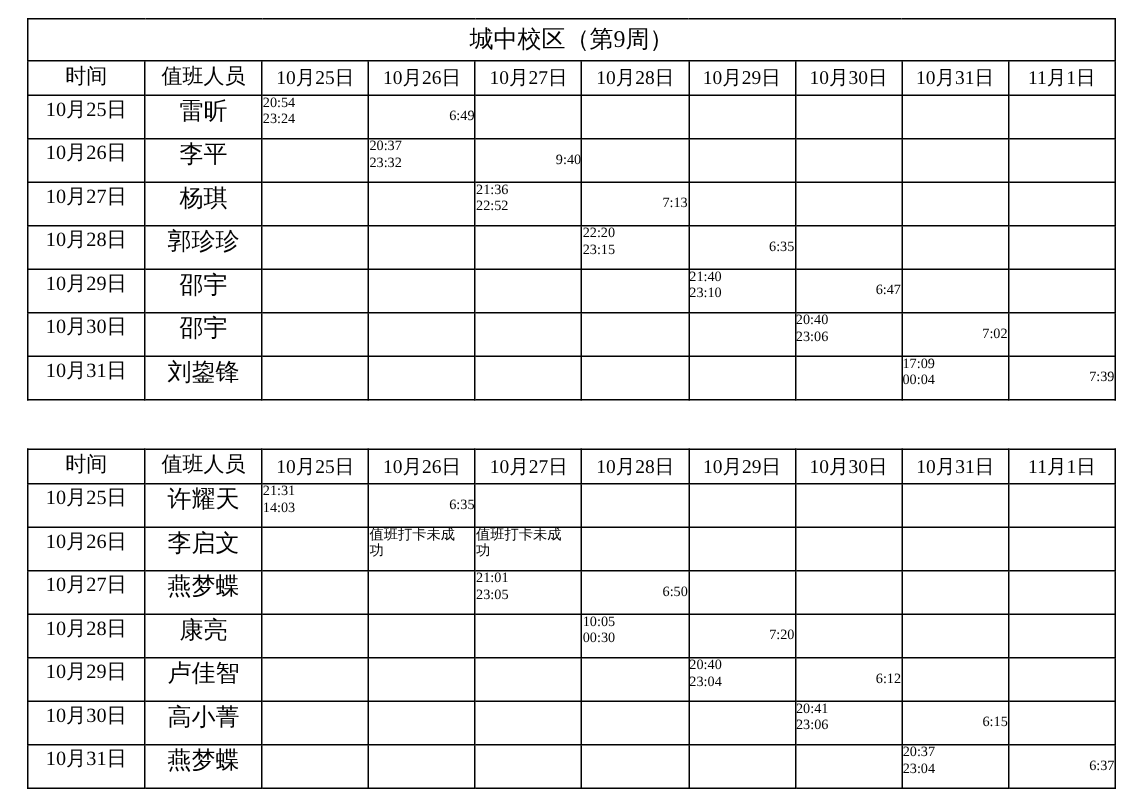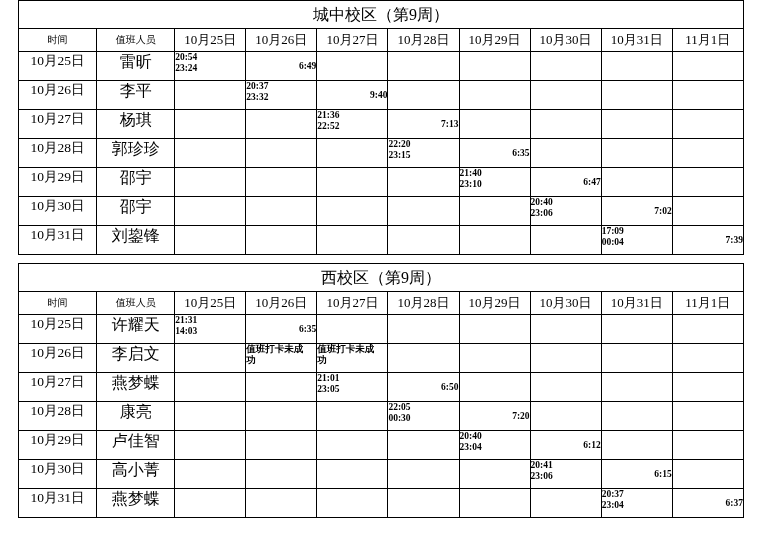--- a/index.html
+++ b/index.html
@@ -15,21 +15,21 @@
     overflow: hidden;
   }
   .page {
     position: relative;
     width: 762px;
     height: 538px;
     box-sizing: border-box;
   }
   .section {
     width: 726px;
-    margin: 0 auto;
+    margin: 12px auto;
   }
   .title-row {
     border-left: 1px solid #000;
     border-right: 1px solid #000;
     border-top: 1px solid #000;
     border-bottom: 1px solid #000;
     text-align: center;
     font-weight: bold;
     font-size: 16px;
     font-family: "Liberation Serif", serif;
@@ -43,21 +43,21 @@
     table-layout: fixed;
   }
   table.sched td, table.sched th {
     border: 1px solid #000;
     font-weight: normal;
     vertical-align: top;
     padding: 0;
   }
   .hcell {
     text-align: center;
-    font-size: 10px;
+    font-size: 14px;
     font-family: "Liberation Serif", serif;
     height: 22px;
     line-height: 22px;
     vertical-align: middle;
   }
   .hcell.small {
     font-size: 13px;
   }
   td.datecell {
     text-align: center;
@@ -76,21 +76,20 @@
     font-size: 9.5px;
     font-family: "Liberation Serif", serif;
     padding: 1px 0 0 3px;
     line-height: 11px;
     vertical-align: top;
     height: 28px;
   }
   td.timecell .ln {
     display: block;
     white-space: nowrap;
-    font-weight: bold;
   }
   .mid {
     display: flex;
     align-items: center;
     height: 100%;
     padding-left: 3px;
     box-sizing: border-box;
     justify-content: flex-end;
   }
   .gap {
@@ -290,23 +289,20 @@
           <col class="c-day">
           <col class="c-day">
           <col class="c-day">
         <col class="c-day">
           <col class="c-day">
           <col class="c-day">
           <col class="c-day">
       </colgroup>
       <tbody>
         <tr>
-          <td colspan="10" class="title-row">西校区（第9周）</td>
-        </tr>
-        <tr>
           <td class="hcell">时间</td>
           <td class="hcell">值班人员</td>
           <td class="hcell small">10月25日</td>
           <td class="hcell small">10月26日</td>
           <td class="hcell small">10月27日</td>
           <td class="hcell small">10月28日</td>
           <td class="hcell small">10月29日</td>
           <td class="hcell small">10月30日</td>
           <td class="hcell small">10月31日</td>
           <td class="hcell small">11月1日</td>
@@ -371,21 +367,21 @@
           <td class="timecell"></td>
         </tr>
 
         <tr>
           <td class="datecell">10月28日</td>
           <td class="namecell">康亮</td>
           <td class="timecell"></td>
           <td class="timecell"></td>
           <td class="timecell"></td>
           <td class="timecell">
-              <span class="ln">22:05</span>
+              <span class="ln">10:05</span>
               <span class="ln">00:30</span>
             </td>
           <td class="timecell">
               <div class="mid">
                 <span class="ln">7:20</span>
               </div>
             </td>
           <td class="timecell"></td>
           <td class="timecell"></td>
           <td class="timecell"></td>

